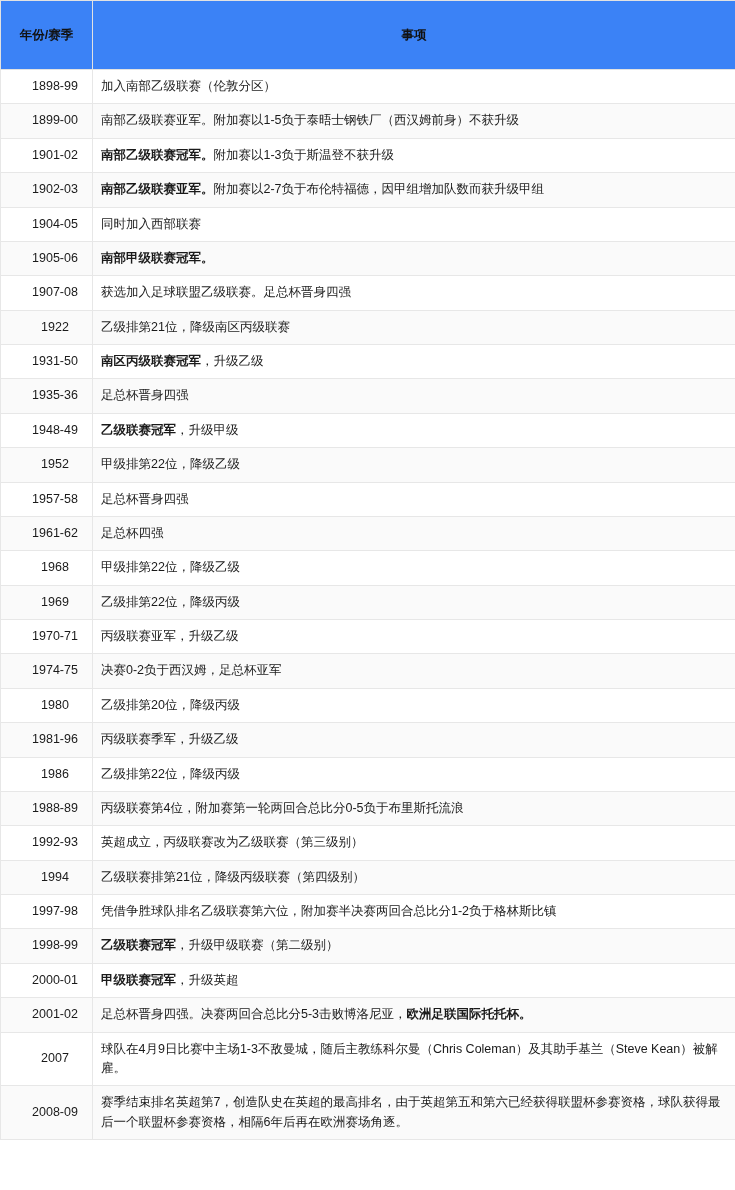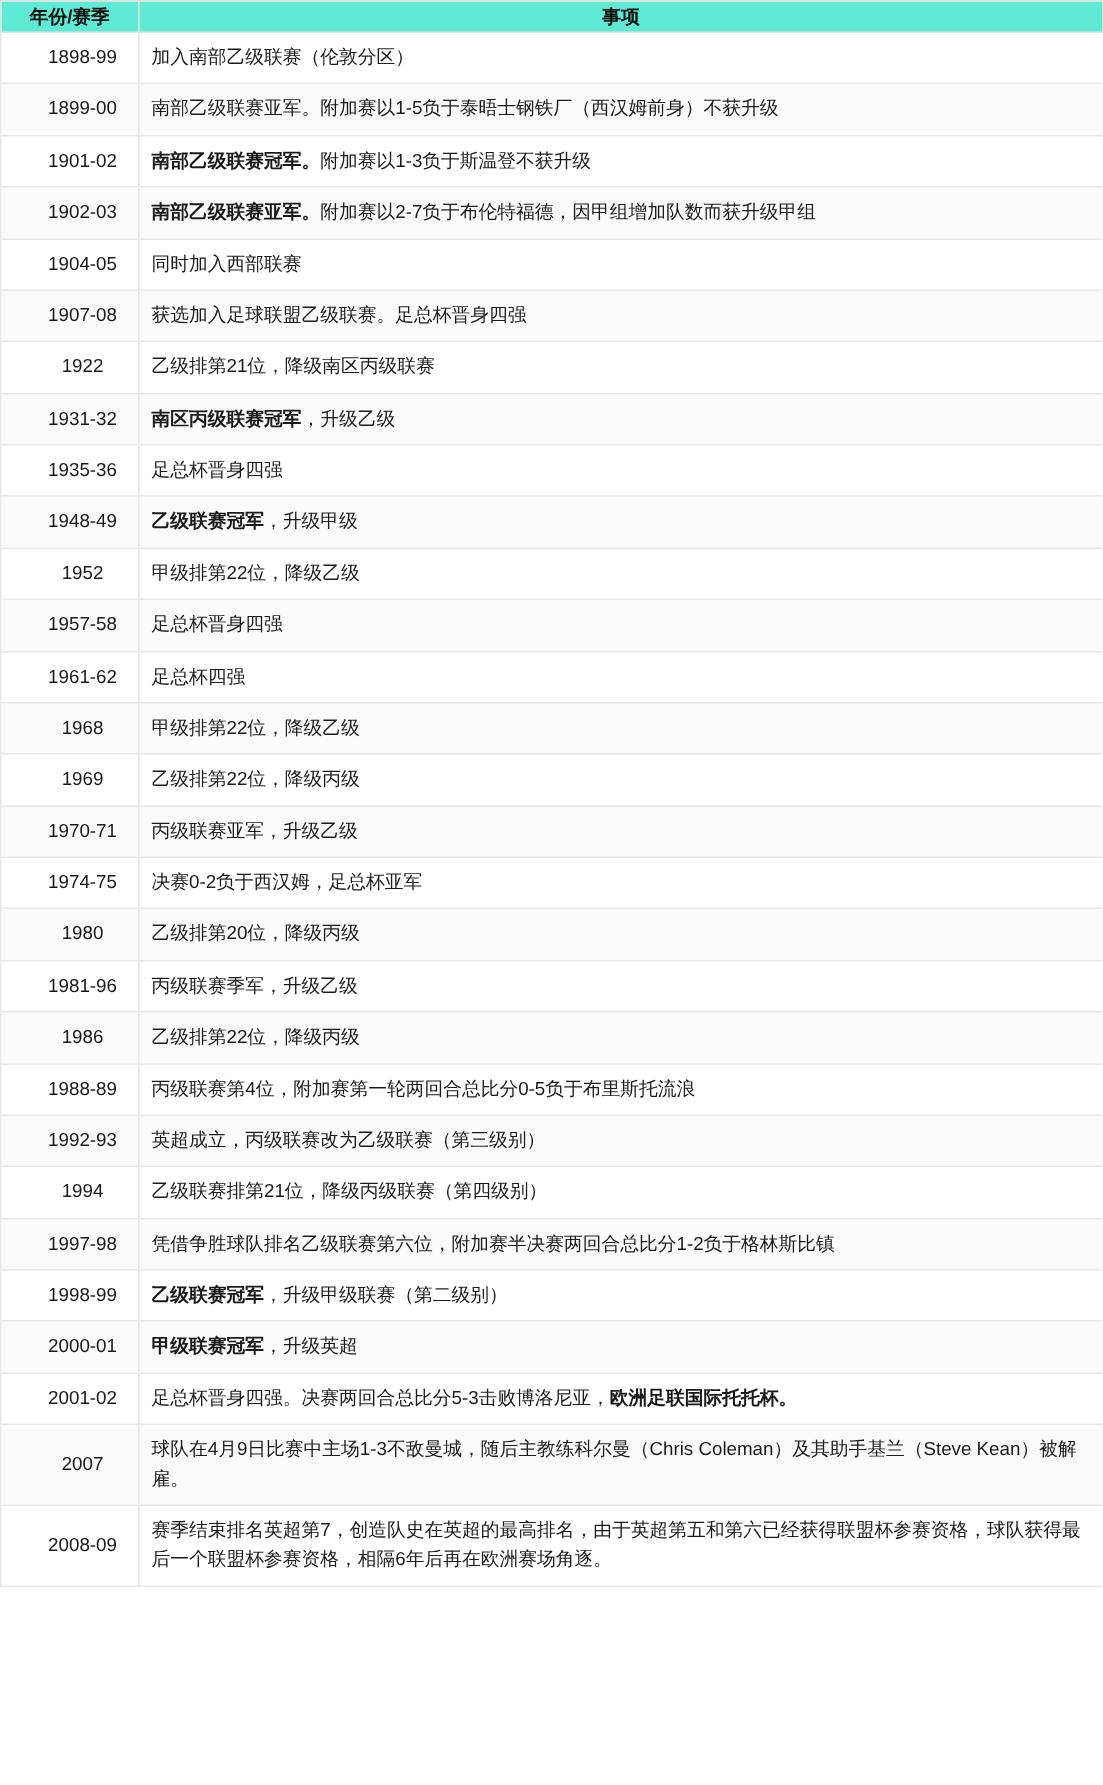--- a/index.html
+++ b/index.html
@@ -22,26 +22,26 @@
     width: 735px;
     border-collapse: collapse;
     table-layout: fixed;
     font-size: 12.5px;
     background: #ffffff;
   }
   table.history col.c-year { width: 92px; }
   table.history col.c-event { width: 643px; }
 
   table.history thead th {
-    background: #5eead4;
+    background: #3b82f6;
     border: 1px solid #e2e2e2;
     font-weight: bold;
     font-size: 12.5px;
     text-align: center;
-    padding: 0 4px;
+    padding: 24px 4px;
     color: #111;
     height: 20px;
   }
   table.history tbody td {
     border: 1px solid #e7e7e7;
     padding: 7px 8px;
     vertical-align: middle;
     line-height: 1.55;
     color: #1a1a1a;
   }
@@ -94,29 +94,33 @@
         </tr>
         <tr>
           <td class="year">1902-03</td>
           <td class="event"><span class="b">南部乙级联赛亚军。</span><span>附加赛以2-7负于布伦特福德，因甲组增加队数而获升级甲组</span></td>
         </tr>
         <tr>
           <td class="year">1904-05</td>
           <td class="event"><span>同时加入西部联赛</span></td>
         </tr>
         <tr>
+          <td class="year">1905-06</td>
+          <td class="event"><span class="b">南部甲级联赛冠军。</span></td>
+        </tr>
+        <tr>
           <td class="year">1907-08</td>
           <td class="event"><span>获选加入足球联盟乙级联赛。足总杯晋身四强</span></td>
         </tr>
         <tr>
           <td class="year">1922</td>
           <td class="event"><span>乙级排第21位，降级南区丙级联赛</span></td>
         </tr>
         <tr>
-          <td class="year">1931-32</td>
+          <td class="year">1931-50</td>
           <td class="event"><span class="b">南区丙级联赛冠军</span><span>，升级乙级</span></td>
         </tr>
         <tr>
           <td class="year">1935-36</td>
           <td class="event"><span>足总杯晋身四强</span></td>
         </tr>
         <tr>
           <td class="year">1948-49</td>
           <td class="event"><span class="b">乙级联赛冠军</span><span>，升级甲级</span></td>
         </tr>

